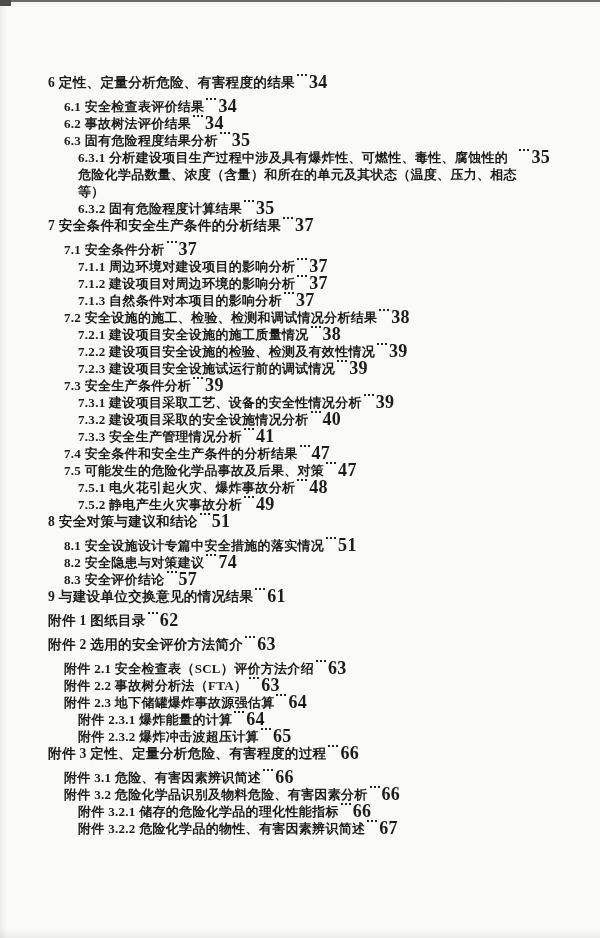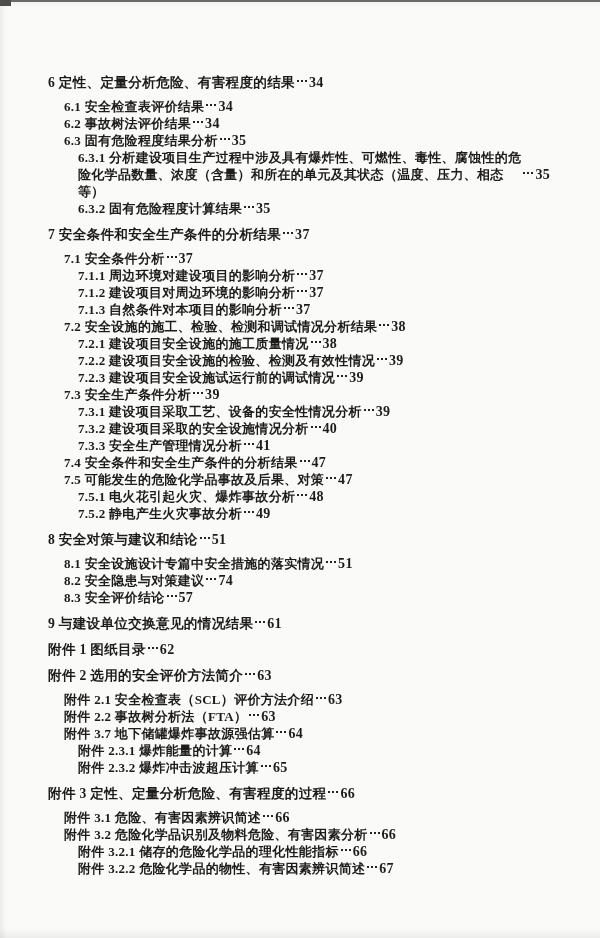--- a/index.html
+++ b/index.html
@@ -34,48 +34,47 @@
   }
   .toc {
     position: absolute;
     left: 48px;
     right: 50px;
     top: 74px;
     color: #1d1c1a;
   }
   .row {
     display: flex;
-    align-items: center;
+    align-items: flex-start;
     font-weight: bold;
     font-size: 13px;
     line-height: 17px;
     letter-spacing: 0.3px;
   }
   .row.lvl1 {
     font-size: 13.6px;
-    margin-top: 9px;
     margin-bottom: 7px;
   }
   .row.lvl1:first-child {
     margin-top: 0;
   }
   .row.lvl2 { padding-left: 16px; }
   .row.lvl3 { padding-left: 30px; }
   .lbl {
     flex: 0 1 auto;
   }
   .dots {
     flex: 1 1 aupx;
     min-width: 10px;
     border-bottom: 2px dotted #242320;
     margin: 0 2px 3px 2px;
   }
   .pg {
     flex: 0 0 auto;
-    font-size: 14px;
+    font-size: 18px;
   }
 </style>
 </head>
 <body>
 
 <div class="photo-edge-top"></div>
 <div class="photo-corner-mark"></div>
 
 <div class="toc">
     <div class="row lvl1">
@@ -232,21 +231,21 @@
       <span class="lbl">附件 2.1 安全检查表（SCL）评价方法介绍</span>
       <span class="dots"></span>
       <span class="pg">63</span>
     </div>
     <div class="row lvl2">
       <span class="lbl">附件 2.2 事故树分析法（FTA）</span>
       <span class="dots"></span>
       <span class="pg">63</span>
     </div>
     <div class="row lvl2">
-      <span class="lbl">附件 3.7 地下储罐爆炸事故源强估算</span>
+      <span class="lbl">附件 2.3 地下储罐爆炸事故源强估算</span>
       <span class="dots"></span>
       <span class="pg">64</span>
     </div>
     <div class="row lvl3">
       <span class="lbl">附件 2.3.1 爆炸能量的计算</span>
       <span class="dots"></span>
       <span class="pg">64</span>
     </div>
     <div class="row lvl3">
       <span class="lbl">附件 2.3.2 爆炸冲击波超压计算</span>

